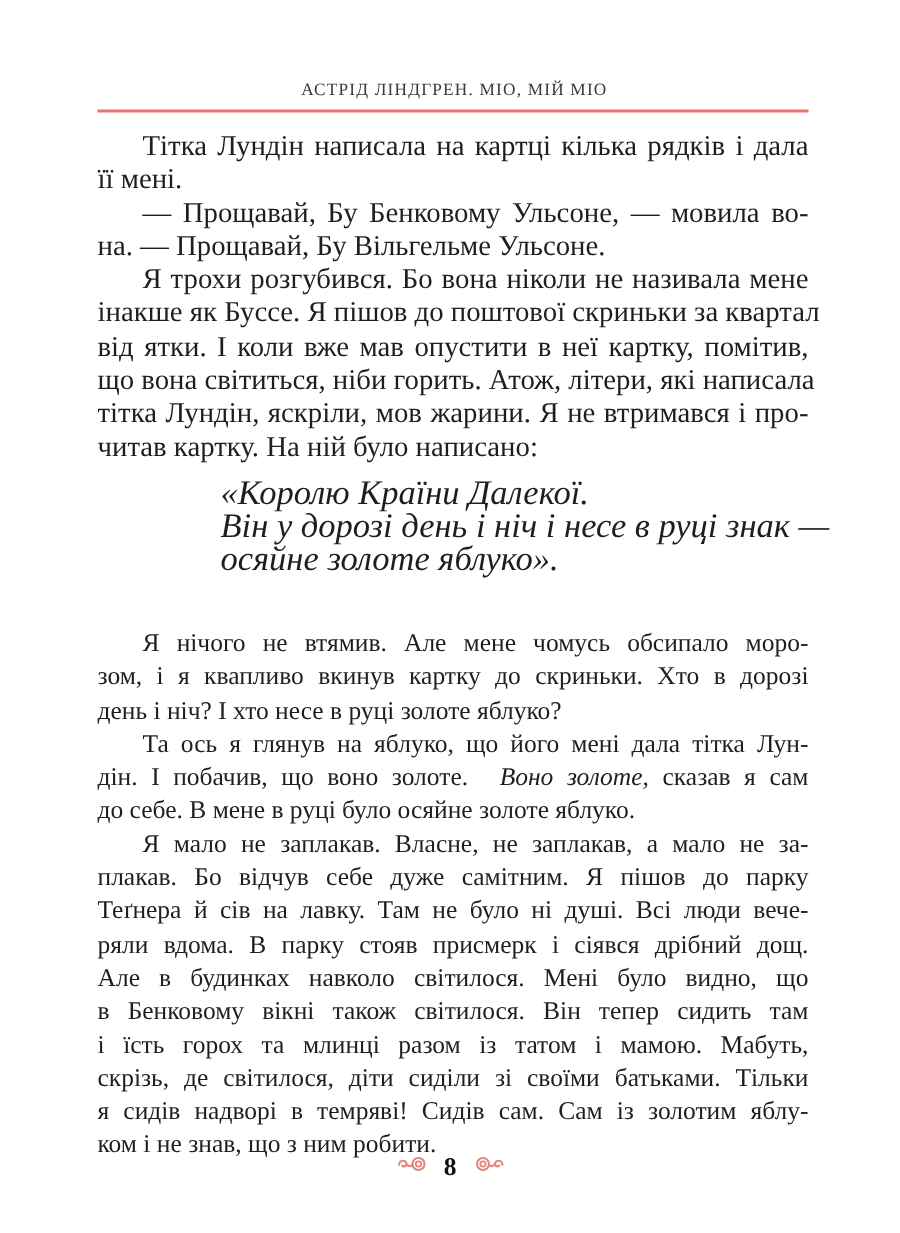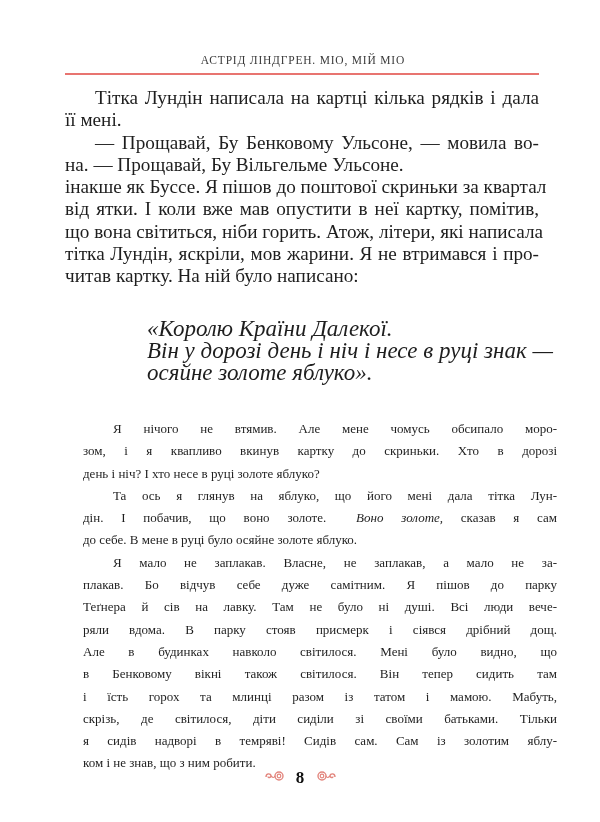--- a/index.html
+++ b/index.html
@@ -76,25 +76,25 @@
   .verse .vline {
     display: block;
     white-space: nowrap;
     height: 22px;
   }
   .verse .vline.right {
     text-align: left;
   }
   .text-block2 {
     position: absolute;
-    left: 83px;
+    left: 65px;
     top: 418px;
     width: 474px;
     font-family: "Liberation Serif", serif;
-    font-size: 13px;
+    font-size: 17px;
     line-height: 22.4px;
   }
   .folio {
     position: absolute;
     left: 0;
     width: 600px;
     top: 768px;
     text-align: center;
     font-family: "Liberation Serif", serif;
     font-size: 17px;
@@ -120,20 +120,21 @@
 <div class="page">
 
   <div class="running-head">АСТРІД ЛІНДГРЕН. МІО, МІЙ МІО</div>
   <div class="head-rule"></div>
 
   <div class="text-block">
     <span class="line indent">Тітка Лундін написала на картці кілька рядків і дала</span>
     <span class="line last">її мені.</span>
     <span class="line indent">— Прощавай, Бу Бенковому Ульсоне, — мовила во-</span>
     <span class="line last">на. — Прощавай, Бу Вільгельме Ульсоне.</span>
+    <span class="line indent">Я трохи розгубився. Бо вона ніколи не називала мене</span>
     <span class="line">інакше як Буссе. Я пішов до поштової скриньки за квартал</span>
     <span class="line">від ятки. І коли вже мав опустити в неї картку, помітив,</span>
     <span class="line">що вона світиться, ніби горить. Атож, літери, які написала</span>
     <span class="line">тітка Лундін, яскріли, мов жарини. Я не втримався і про-</span>
     <span class="line last">читав картку. На ній було написано:</span>
   </div>
 
   <div class="verse">
     <span class="vline">«Королю Країни Далекої.</span>
     <span class="vline">Він у дорозі день і ніч і несе в руці знак —</span>

